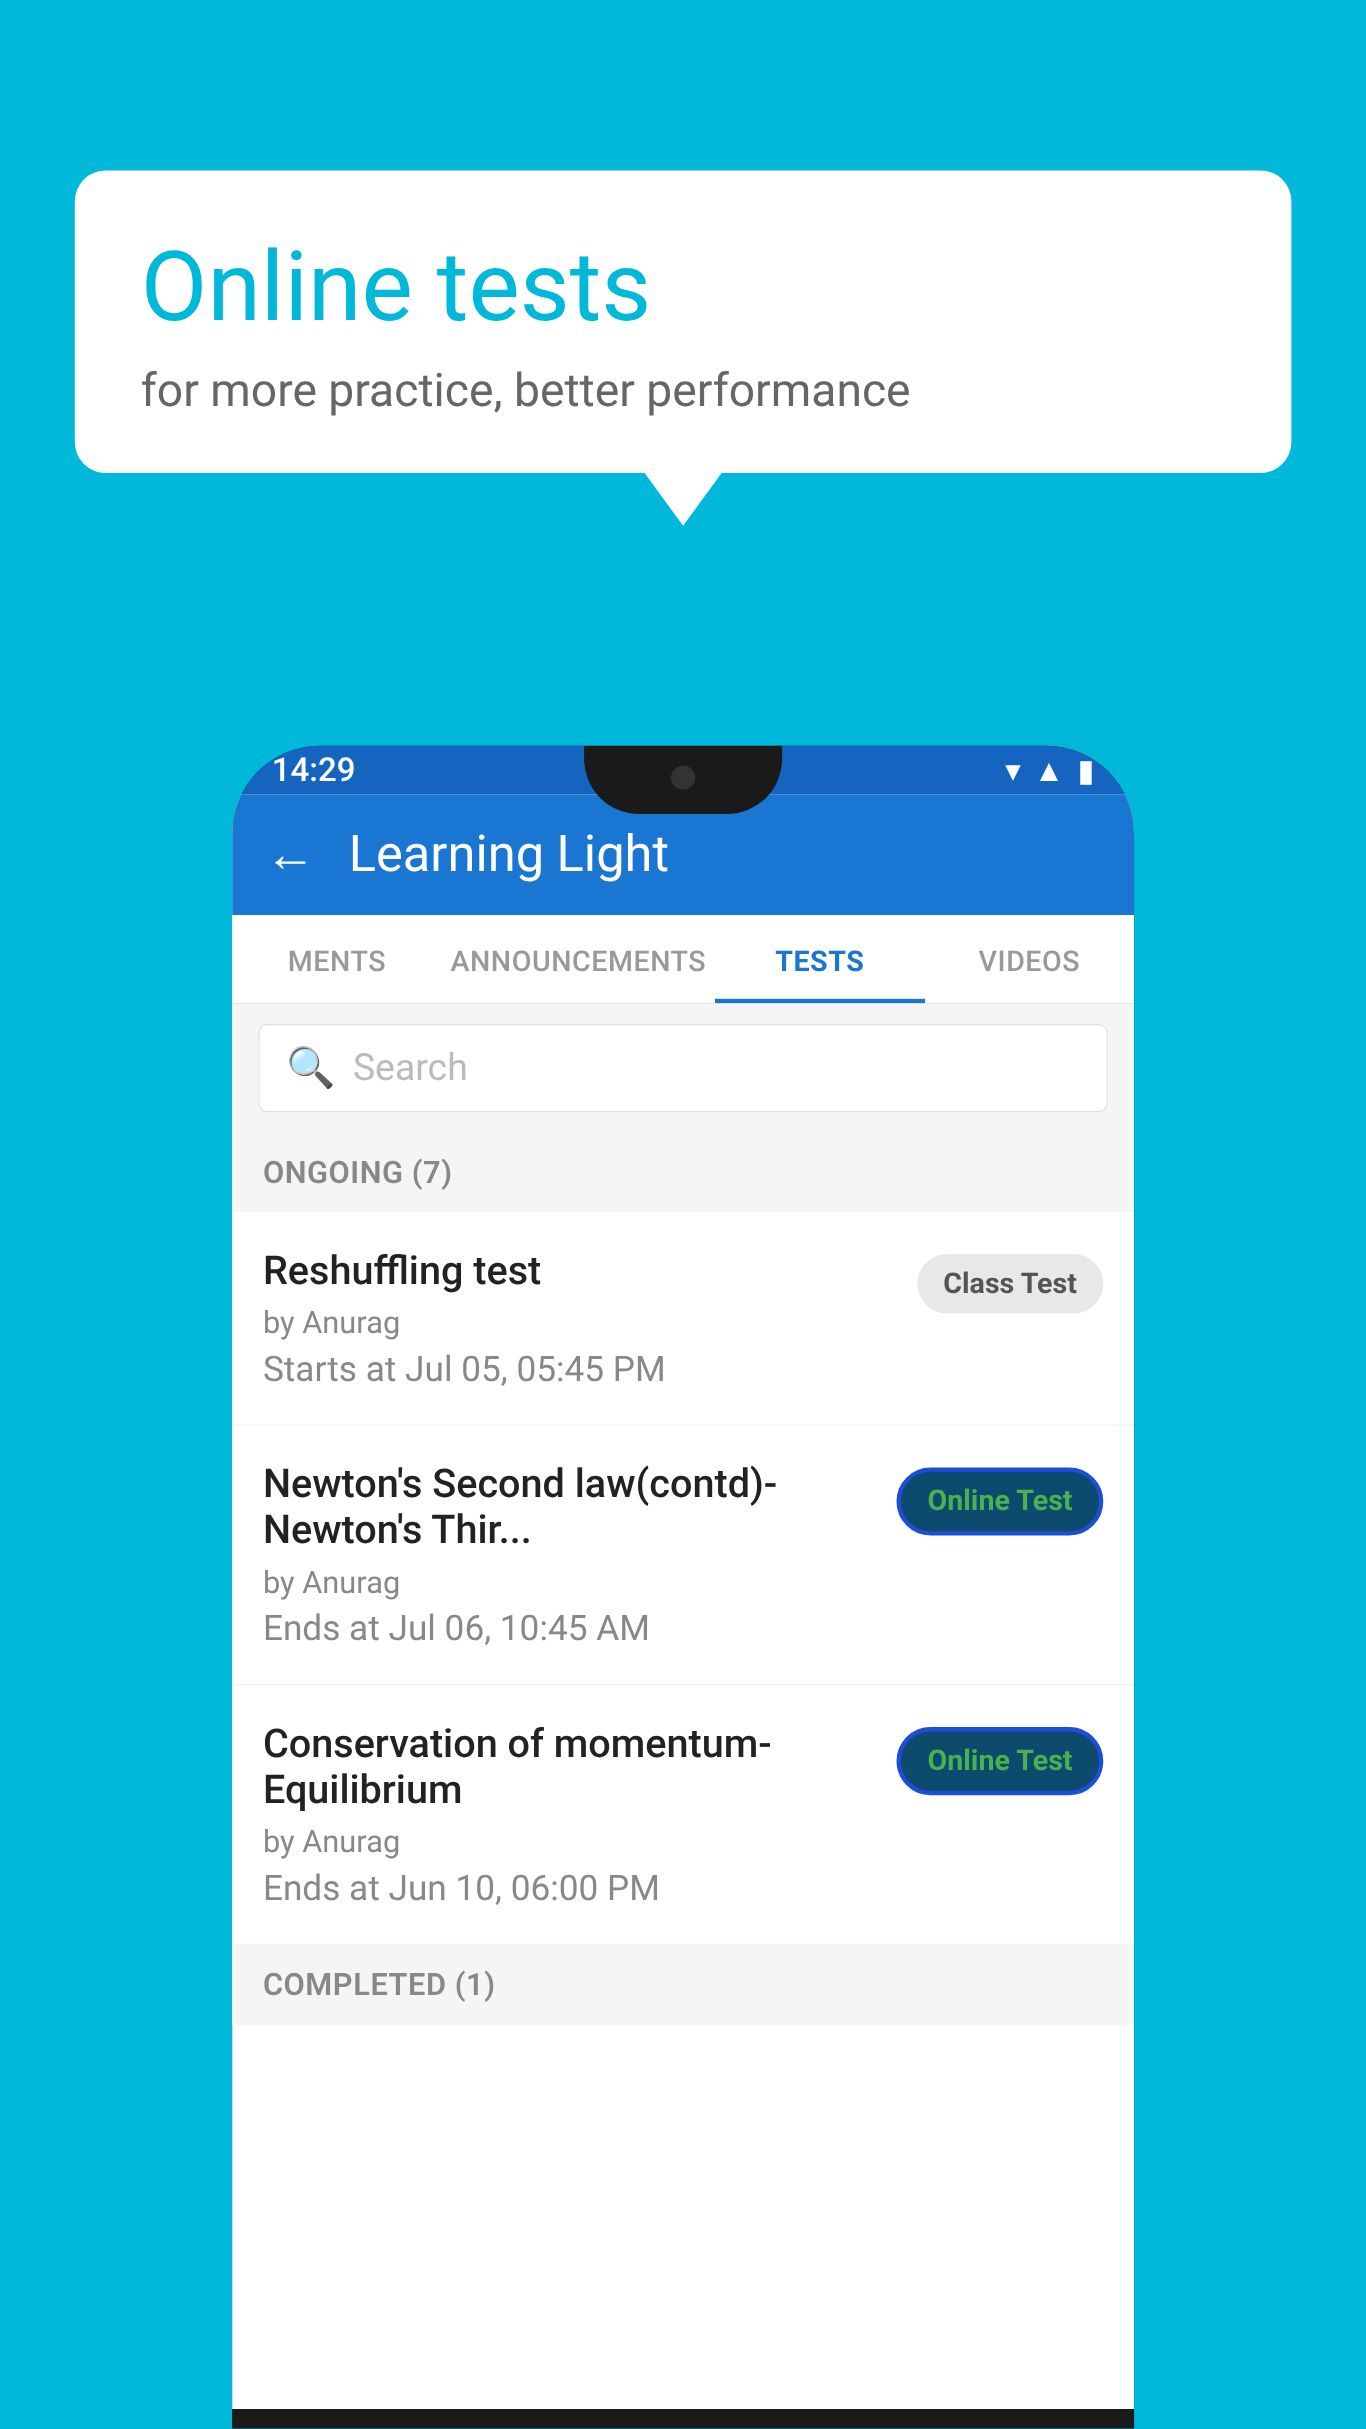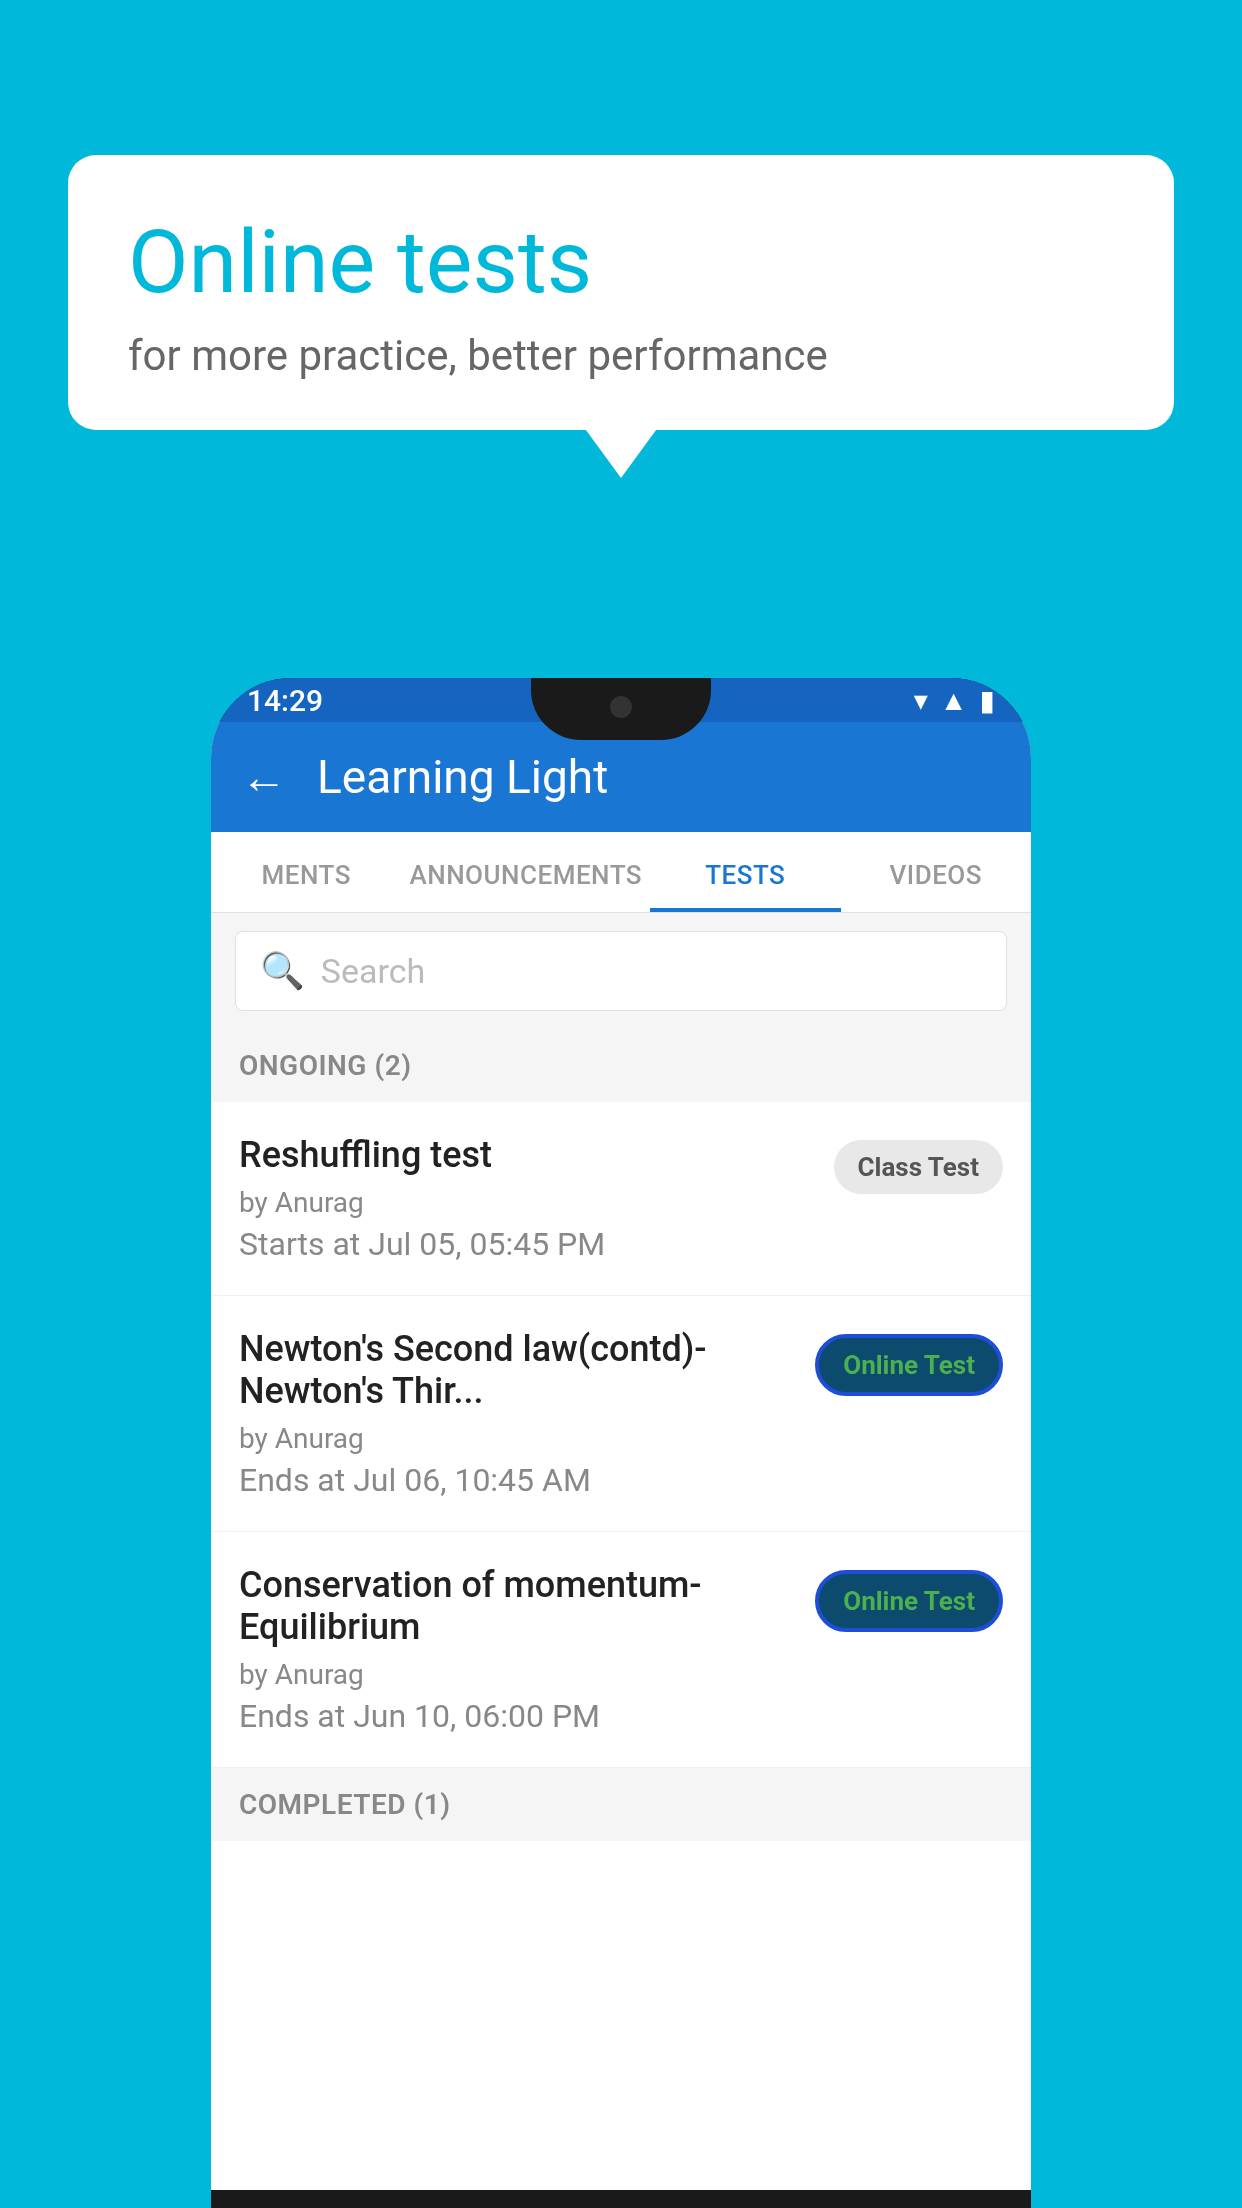--- a/index.html
+++ b/index.html
@@ -157,20 +157,21 @@
       font-size: 26px;
       font-weight: 500;
       color: #999;
       letter-spacing: 0.5px;
       position: relative;
       white-space: nowrap;
     }
 
     .tab.active {
       color: #1976d2;
+      font-weight: bold;
     }
 
     .tab.active::after {
       content: '';
       position: absolute;
       bottom: 0;
       left: 0;
       right: 0;
       height: 4px;
       background: #1976d2;
@@ -333,21 +334,21 @@
     </div>
 
     <div class="search-container">
       <div class="search-bar">
         <span class="search-icon">🔍</span>
         <span class="search-text">Search</span>
       </div>
     </div>
 
     <div class="section-header">
-      <span class="section-title">ONGOING (2)</span>
+      <span class="section-title">ONGOING (7)</span>
     </div>
 
     <div class="test-list">
 
       <div class="test-item">
         <div class="test-info">
           <div class="test-name">Reshuffling test</div>
           <div class="test-author">by Anurag</div>
           <div class="test-date">Starts at  Jul 05, 05:45 PM</div>
         </div>

